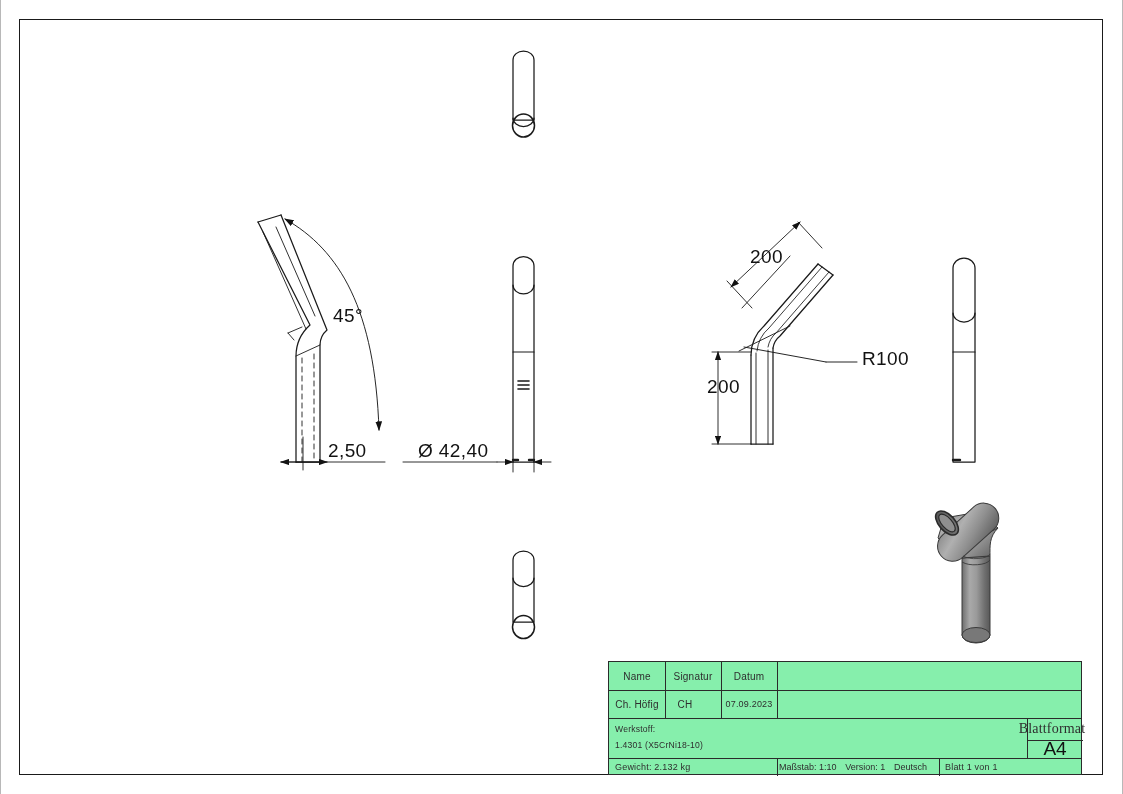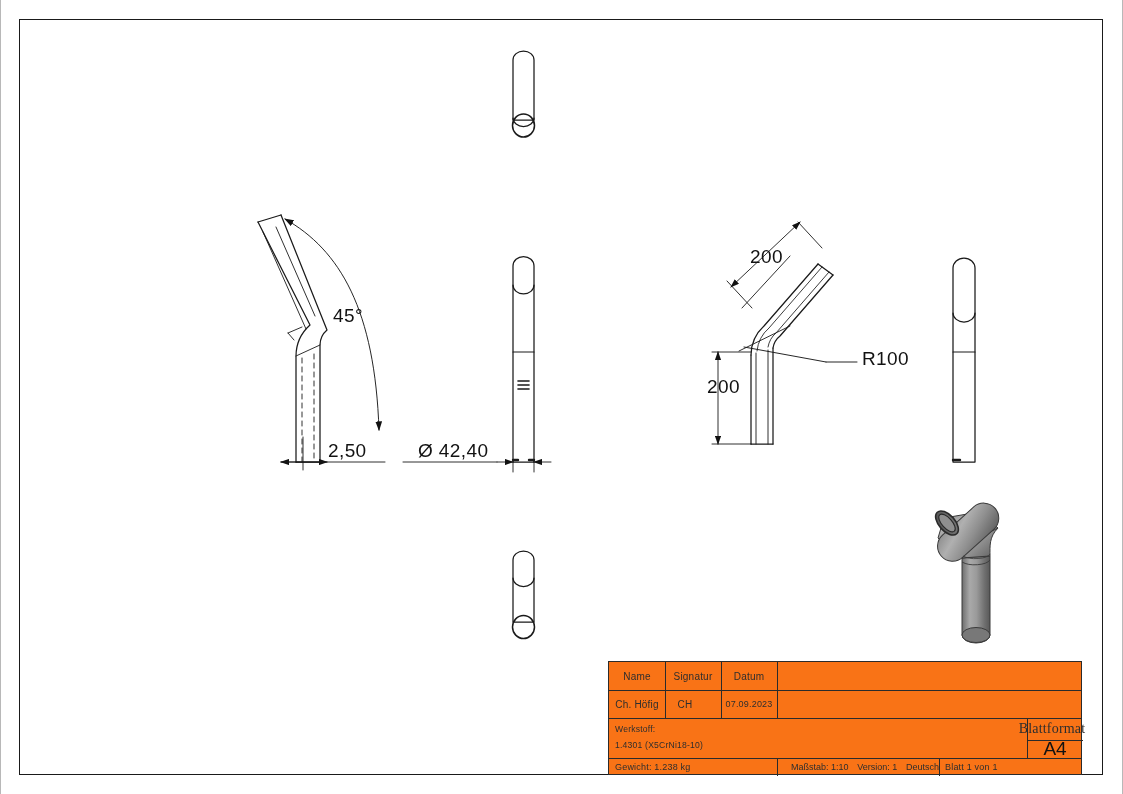--- a/index.html
+++ b/index.html
@@ -25,21 +25,21 @@
 
   
   .dimtext{
     position:absolute;font-family:"Liberation Sans",sans-serif;
     font-size:19px;color:#121212;letter-spacing:.4px;white-space:nowrap;
   }
 
   
   .titleblock{
     position:absolute;left:608px;top:661px;width:474px;height:114px;
-    box-sizing:border-box;border:1.4px solid #2b2b2b;background:#f97316;
+    box-sizing:border-box;border:1.4px solid #2b2b2b;background:#86efac;
   }
   .tb-line{position:absolute;background:#2b2b2b;}
   .tb-h{height:1.2px;left:0;width:100%;}
   .tb-v{width:1.2px;top:0;}
 
   .tbcell{position:absolute;box-sizing:border-box;}
   .tb-center{
     display:flex;align-items:center;justify-content:center;
     font-size:10px;color:#2e2e2e;letter-spacing:.2px;
   }
@@ -283,22 +283,22 @@
 
     <div class="tbcell" style="left:0;top:56px;width:418px;height:40px;">
       <div class="tb-label" style="position:absolute;left:6px;top:6px;">Werkstoff:</div>
       <div class="tb-label" style="position:absolute;left:6px;top:22px;">1.4301  (X5CrNi18-10)</div>
     </div>
 
     <div class="tbcell tb-center" style="left:415px;top:56px;width:56px;height:22px;font-size:14px;font-family:Liberation Serif, serif;">Blattformat</div>
     <div class="tb-line tb-h" style="top:78px;left:418px;width:56px;"></div>
     <div class="tbcell tb-a4" style="left:418px;top:78px;width:56px;height:18px;">A4</div>
 
-    <div class="tbcell tb-left" style="left:0;top:96px;width:168px;height:18px;">Gewicht: 1.238 kg</div>
-    <div class="tbcell tb-row-fields" style="left:168px;top:96px;width:162px;height:18px;padding-left:14px;">
+    <div class="tbcell tb-left" style="left:0;top:96px;width:168px;height:18px;">Gewicht: 2.132 kg</div>
+    <div class="tbcell tb-row-fields" style="left:156px;top:96px;width:162px;height:18px;padding-left:14px;">
       <span>Maßstab: 1:10</span>
       <span style="width:14px;"></span>
       <span>Version: 1</span>
       <span style="width:14px;"></span>
       <span>Deutsch</span>
     </div>
     <div class="tbcell tb-left" style="left:330px;top:96px;width:144px;height:18px;">Blatt 1 von 1</div>
   </div>
 
 </div>

